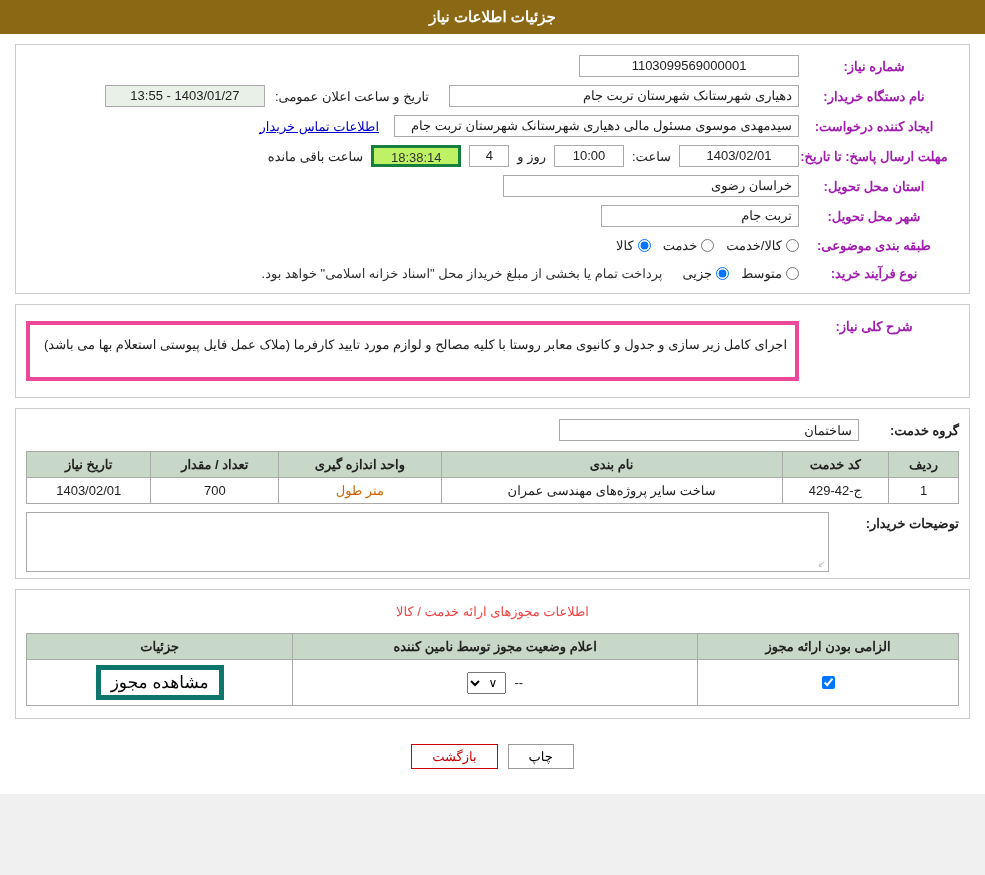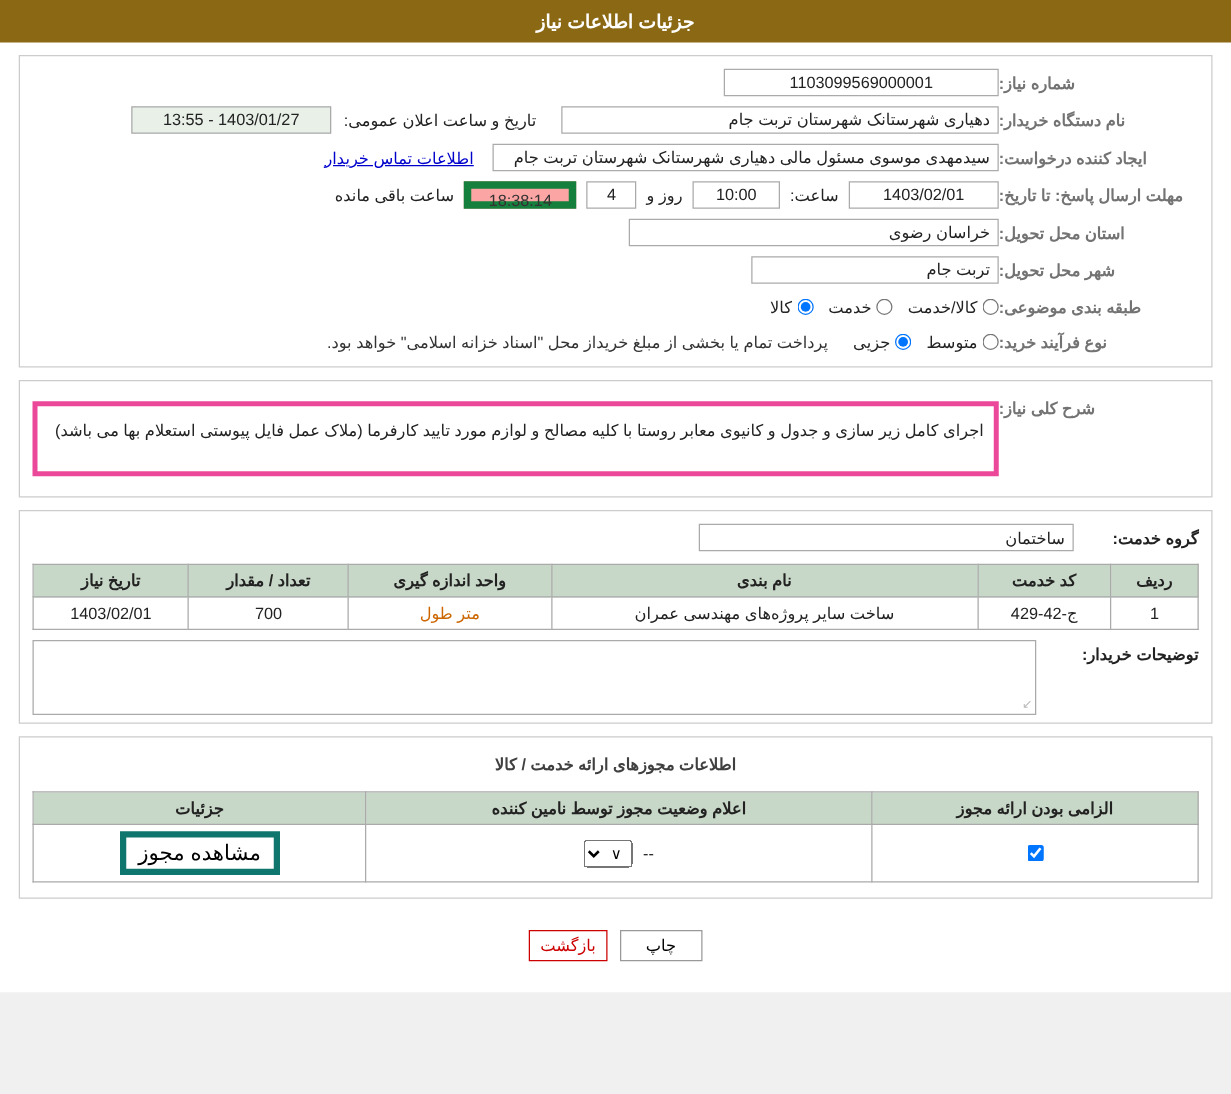--- a/index.html
+++ b/index.html
@@ -33,24 +33,24 @@
       background: #fff;
     }
     .info-row {
       display: flex;
       align-items: center;
       padding: 4px 0;
       min-height: 28px;
     }
     .info-label {
       min-width: 160px;
-      text-align: left;
+      text-align: center;
       padding-right: 10px;
       font-weight: bold;
-      color: #737373;
+      color: #a21caf;
       flex-shrink: 0;
     }
     .input-box {
       border: 1px solid #aaa;
       background: #fff;
       padding: 2px 6px;
       height: 22px;
       display: inline-block;
     }
     .input-medium {
@@ -62,22 +62,22 @@
       cursor: pointer;
     }
     .date-box {
       border: 1px solid #aaa;
       background: #e8f0e8;
       padding: 2px 8px;
       display: inline-block;
       height: 22px;
     }
     .timer-box {
-      border: 6px solid #15803d;
-      background: #fca5a5;
+      border: 3px solid #15803d;
+      background: #bef264;
       padding: 2px 8px;
       display: inline-block;
       height: 22px;
       color: #333;
     }
     .radio-group {
       display: flex;
       align-items: center;
       gap: 12px;
     }
@@ -149,23 +149,23 @@
       min-width: 130px;
     }
     .description-area {
       border: 1px solid #aaa;
       min-height: 60px;
       background: #fff;
       flex: 1;
       position: relative;
     }
     .license-section-title {
-      color: #404040;
-      text-align: center;
-      font-weight: bold;
+      color: #ef4444;
+      text-align: center;
+      font-weight: normal;
       padding: 8px 0;
       font-size: 13px;
     }
     table.license-table {
       width: 100%;
       border-collapse: collapse;
       margin: 6px 0;
     }
     table.license-table th {
       background: #c8d8c8;
@@ -198,21 +198,21 @@
       border: 1px solid #999;
       padding: 4px 20px;
       cursor: pointer;
       font-family: Tahoma, Arial, sans-serif;
       font-size: 13px;
     }
     .btn-back {
       background: #fff;
       border: 1px solid #cc0000;
       color: #cc0000;
-      padding: 4px 8px;
+      padding: 4px 20px;
       cursor: pointer;
       font-family: Tahoma, Arial, sans-serif;
       font-size: 13px;
     }
     .checkbox-cell {
       display: flex;
       justify-content: center;
       align-items: center;
     }
   </style>

